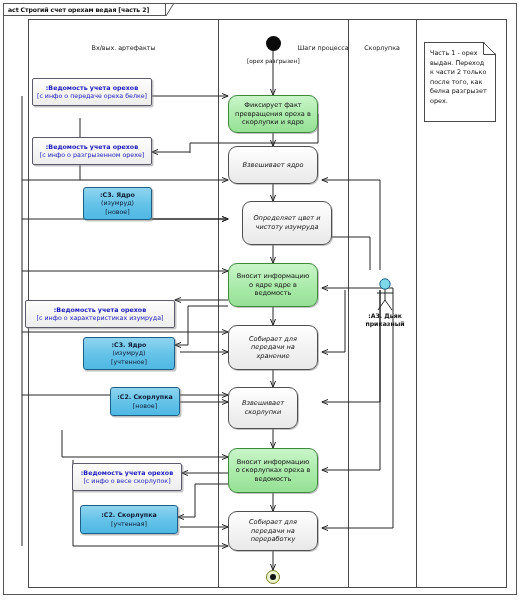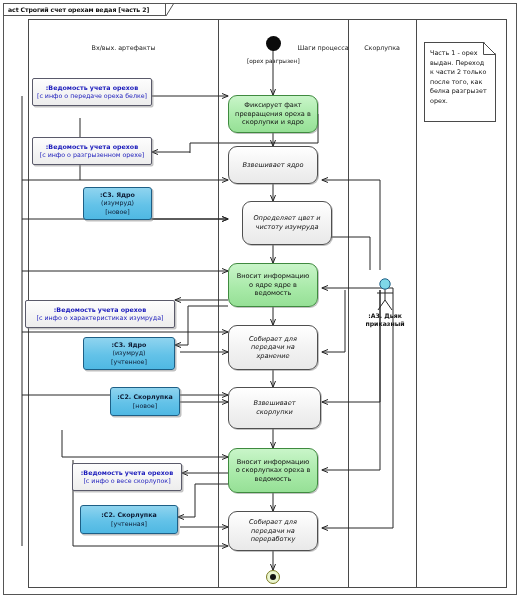--- a/index.html
+++ b/index.html
@@ -269,21 +269,21 @@
   </div>
 
   <div class="node plain" style="left:228px;top:325px;width:90px;height:45px;">
     <div>
       <span>Собирает для</span>
       <span>передачи на</span>
       <span>хранение</span>
     </div>
   </div>
 
-  <div class="node plain" style="left:228px;top:387px;width:93px;height:42px;">
+  <div class="node plain" style="left:228px;top:387px;width:70px;height:42px;">
     <div>
       <span>Взвешивает</span>
       <span>скорлупки</span>
     </div>
   </div>
 
   <div class="node green" style="left:228px;top:448px;width:90px;height:45px;">
     <div>
       <span>Вносит информацию</span>
       <span>о скорлупках ореха в</span>

